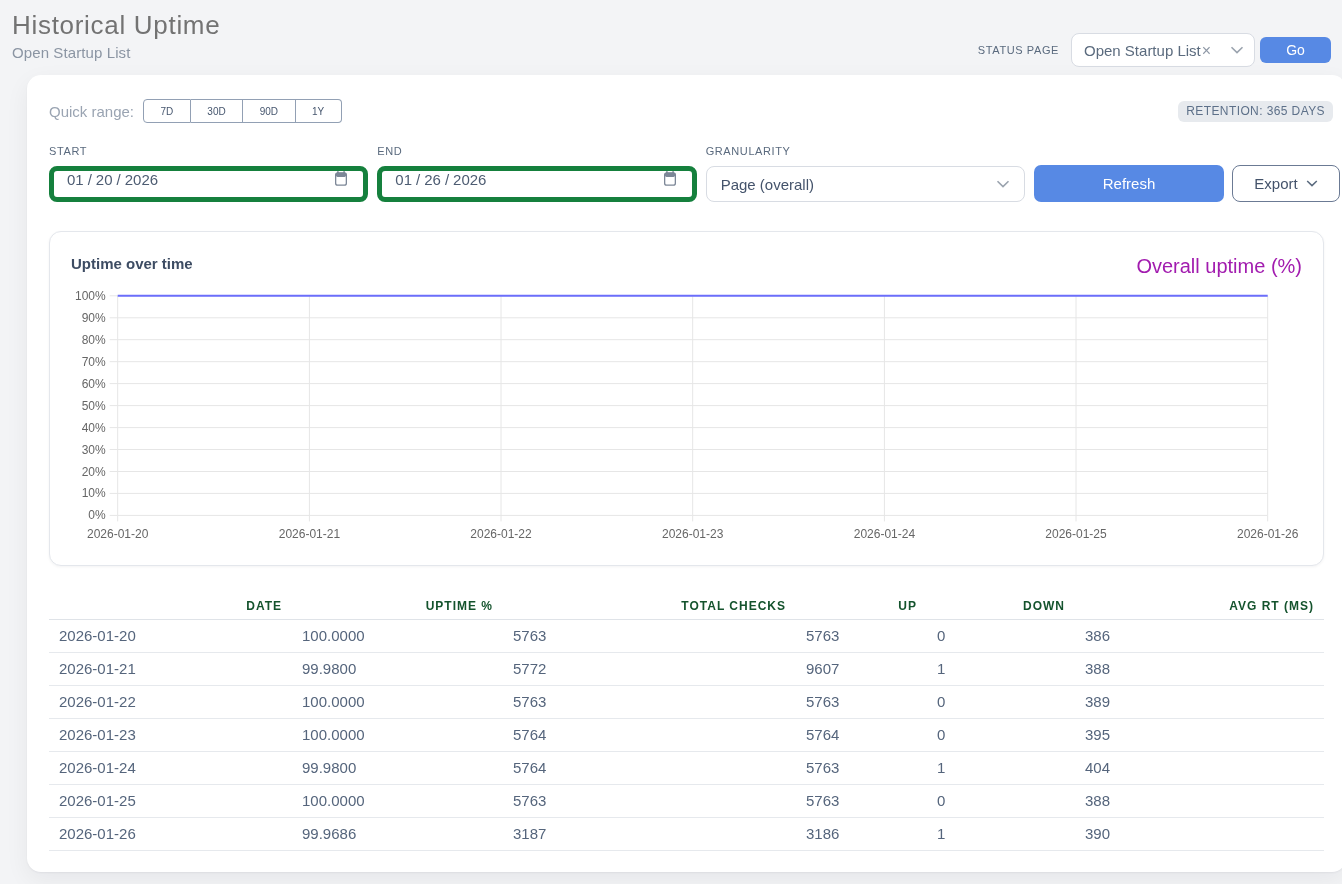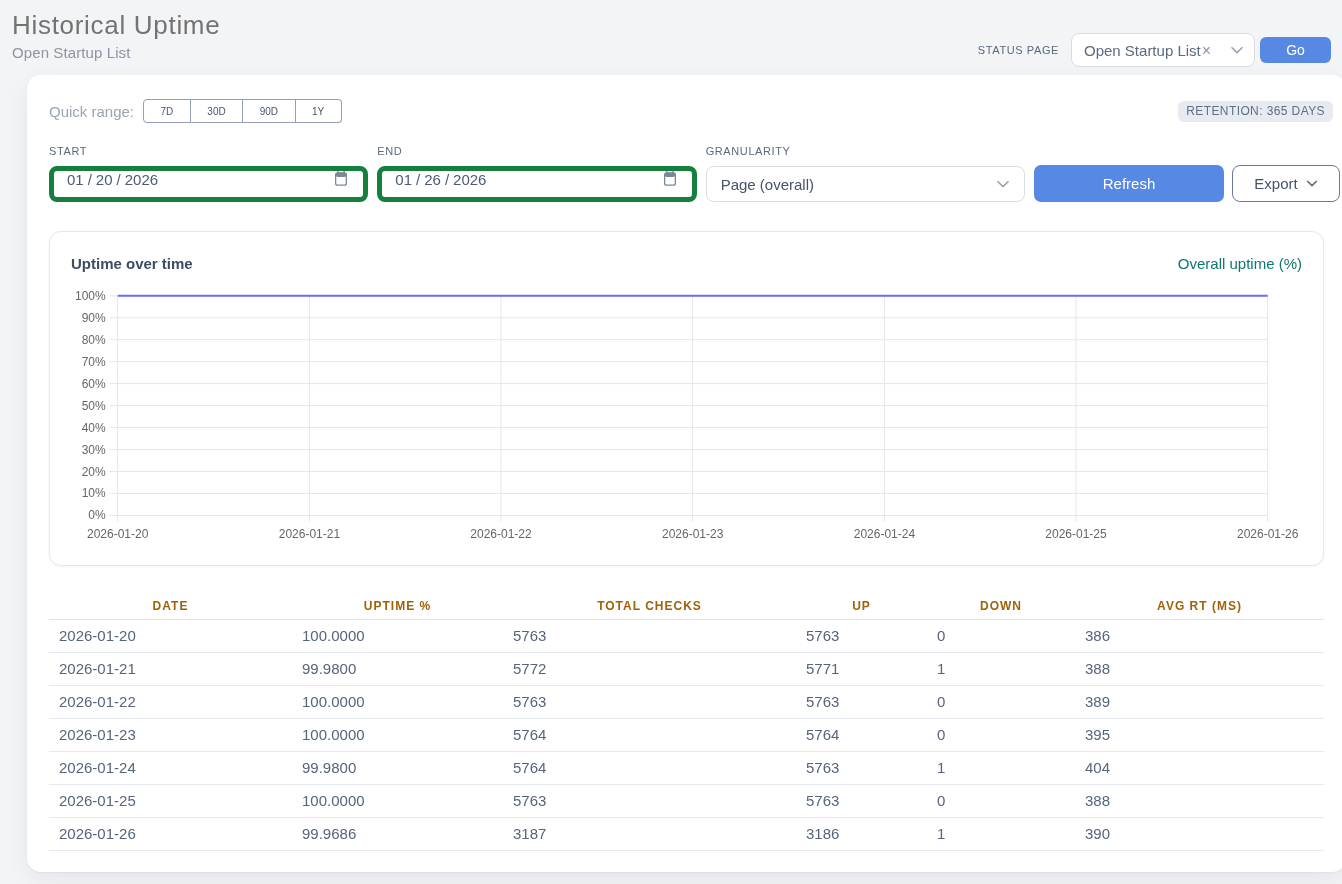--- a/index.html
+++ b/index.html
@@ -72,25 +72,25 @@
     border-radius:8px; display:flex; align-items:center; justify-content:center;
     font-size:15px; color:#44536b;
   }
   .export-btn .chev { margin-left:8px; }
   .chart-panel {
     margin-top:29px; width:1275px; height:335px; border:1px solid #e4e7ec; border-radius:12px;
     background:#fff; box-shadow:0 1px 3px rgba(16,24,40,.05); position:relative;
   }
   .chart-head { display:flex; justify-content:space-between; padding:23px 21px 0 21px; }
   .chart-title { font-size:15px; font-weight:700; color:#3d4c63; }
-  .chart-sub { font-size:15px; color:#0f766e; }
+  .chart-sub { font-size:20px; color:#a21caf; }
   .chart-svg { position:absolute; left:0; top:0; }
   table { border-collapse:collapse; table-layout:fixed; width:1275px; margin-top:26.5px; }
   th {
-    text-align:center; font-size:12px; color:#a16207; letter-spacing:1px; font-weight:700;
+    text-align:right; font-size:12px; color:#14532d; letter-spacing:1px; font-weight:700;
     padding:6px 10px 6px 10px; border-bottom:1px solid #dfe3e8; white-space:nowrap;
   }
   td {
     font-size:15px; color:#55657c; padding:0 10px; height:33px;
     border-bottom:1px solid #e6e9ed;
   }
 </style>
 </head>
 <body>
   <div class="topbar">
@@ -250,21 +250,21 @@
           <td>100.0000</td>
           <td>5763</td>
           <td>5763</td>
           <td>0</td>
           <td>386</td>
         </tr>
         <tr>
           <td>2026-01-21</td>
           <td>99.9800</td>
           <td>5772</td>
-          <td>5771</td>
+          <td>9607</td>
           <td>1</td>
           <td>388</td>
         </tr>
         <tr>
           <td>2026-01-22</td>
           <td>100.0000</td>
           <td>5763</td>
           <td>5763</td>
           <td>0</td>
           <td>389</td>

